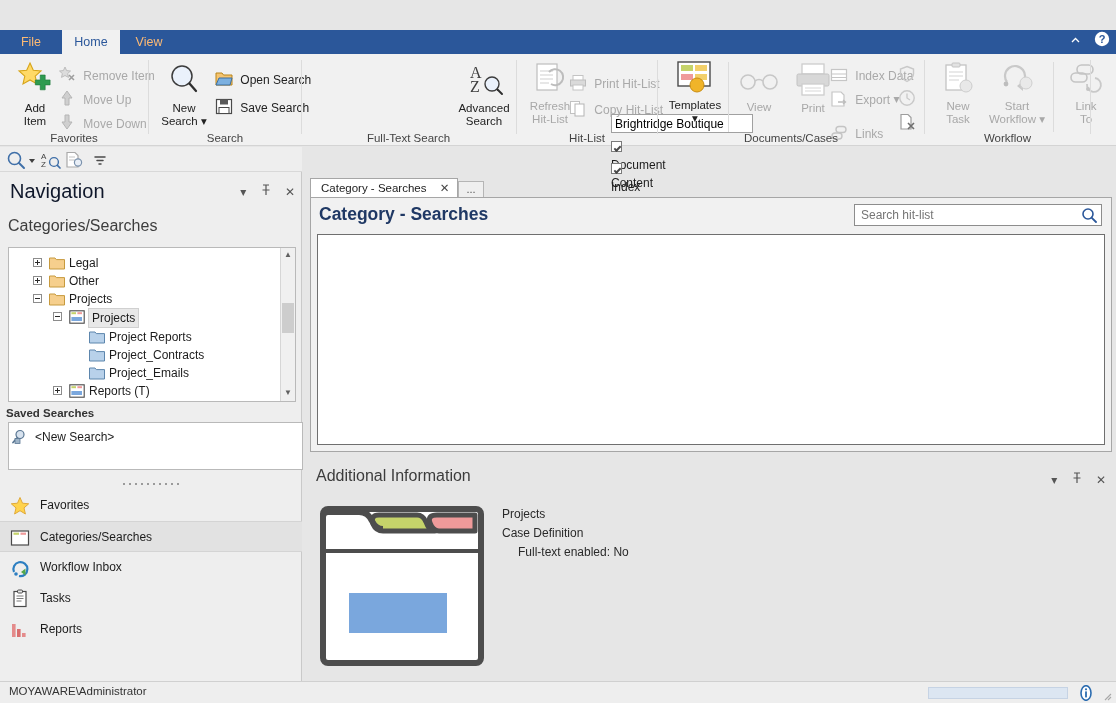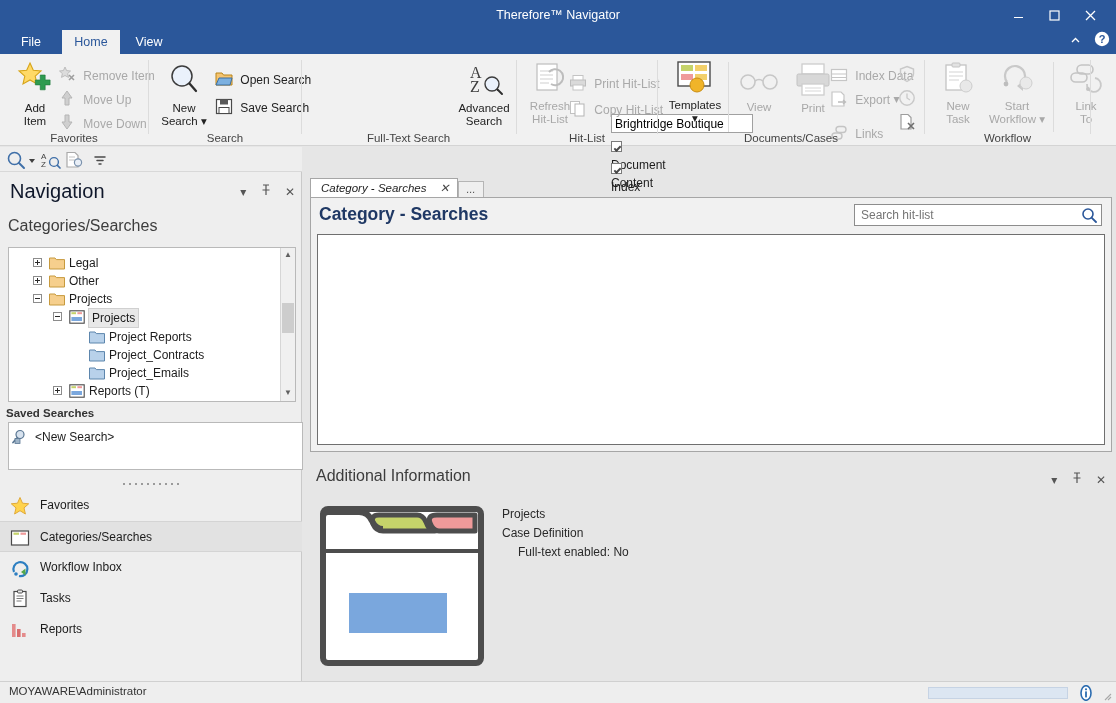--- a/index.html
+++ b/index.html
@@ -34,21 +34,21 @@
   .winbtn.close { right:8px; }
   .winbtn svg { vertical-align: middle; }
 
   
   .tabstrip {
     position:absolute; left:0; top:30px; width:1116px; height:24px;
     background:#2b579a;
   }
   .rtab {
     position:absolute; top:0; height:24px; line-height:24px;
-    color:#ffffff; font-size:12.5px; text-align:center; cursor:default;
+    color:#fdba74; font-size:12.5px; text-align:center; cursor:default;
   }
   .rtab.file { left:12px; width:38px; }
   .rtab.home { left:62px; width:58px; background:#f1f1f1; color:#2b579a; }
   .rtab.view { left:128px; width:42px; }
   .ribbon-right {
     position:absolute; right:6px; top:30px; height:24px; line-height:24px;
   }
   .ribbon-right span { display:inline-block; vertical-align:middle; margin-left:9px; color:#ffffff; }
 
   
@@ -162,21 +162,21 @@
 
   .navlist { position:absolute; left:0; top:318px; width:302px; }
   .navitem {
     position:relative; height:31px; line-height:31px; padding-left:40px;
     font-size:12px; cursor:default; color:#1c1c1c;
   }
   .navitem.active { background:#e2e2e2; border-top:1px solid #d4d4d4; border-bottom:1px solid #d4d4d4; }
   .navitem .nico { position:absolute; left:10px; top:6px; width:20px; height:20px; }
 
   
-  .tabbar { position:absolute; left:310px; top:178px; width:802px; height:20px;font-style:italic; }
+  .tabbar { position:absolute; left:310px; top:178px; width:802px; height:20px; }
   .doctab {
     position:absolute; left:0; top:0; height:20px; background:#ffffff;
     border:1px solid #a6a6a6; border-bottom:none; padding:0 8px 0 10px;
     line-height:19px; font-size:11.5px; cursor:default;
   }
   .doctab .tclose { display:inline-block; margin-left:10px; color:#444; cursor:default; }
   .doctab2 {
     position:absolute; left:148px; top:3px; height:17px; width:26px;
     background:#efefef; border:1px solid #b5b5b5; border-bottom:none;
     line-height:14px; font-size:11px; text-align:center; color:#555; cursor:default;
@@ -233,38 +233,20 @@
   }
   .statusbar .infoico { position:absolute; right:22px; top:3px; width:16px; height:16px; }
   .statusbar .grip { position:absolute; right:4px; bottom:3px; width:10px; height:10px; }
   .topstrip { position:absolute; left:0; top:681px; width:302px; height:3px; background:#e0e0e0;}
 </style>
 </head>
 <body>
 
 <div id="app">
 
-  <div class="titlebar">
-    <div class="title">Therefore™ Navigator</div>
-    <div class="winbtn min">
-      <svg width="11" height="11" viewBox="0 0 11 11">
-          <rect x="1" y="7" width="9" height="1" fill="#fff"></rect>
-        </svg>
-    </div>
-    <div class="winbtn max">
-      <svg width="11" height="11" viewBox="0 0 11 11">
-          <rect x="1" y="1" width="9" height="9" fill="none" stroke="#fff" stroke-width="1.2"></rect>
-        </svg>
-    </div>
-    <div class="winbtn close">
-      <svg width="11" height="11" viewBox="0 0 11 11">
-          <path d="M1 1 L10 10 M10 1 L1 10" stroke="#fff" stroke-width="1.3"></path>
-        </svg>
-    </div>
-  </div>
 
   <div class="tabstrip">
     <div class="rtab file">File</div>
     <div class="rtab home">Home</div>
     <div class="rtab view">View</div>
   </div>
   <div class="ribbon-right">
     <span>
       <svg width="13" height="13" viewBox="0 0 13 13">
           <path d="M3 8 L6.5 4.5 L10 8" stroke="#fff" stroke-width="1.3" fill="none"></path>

